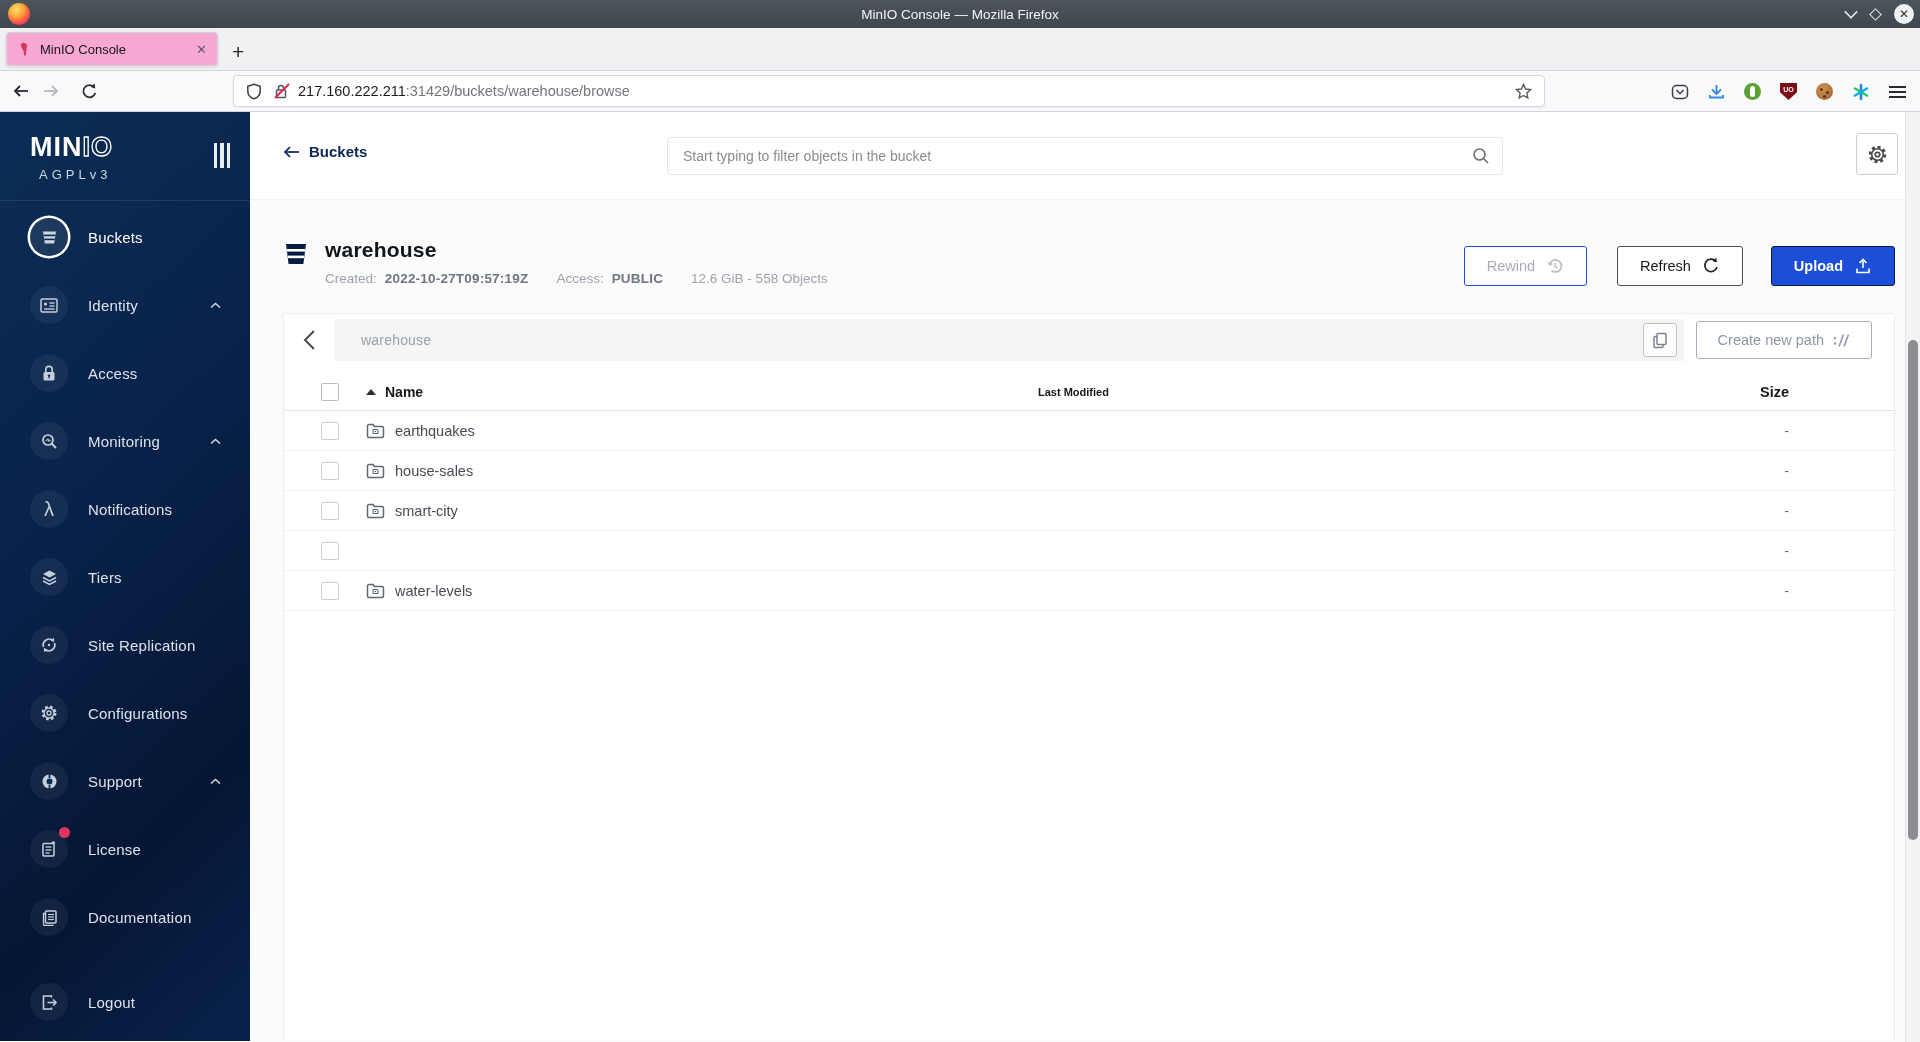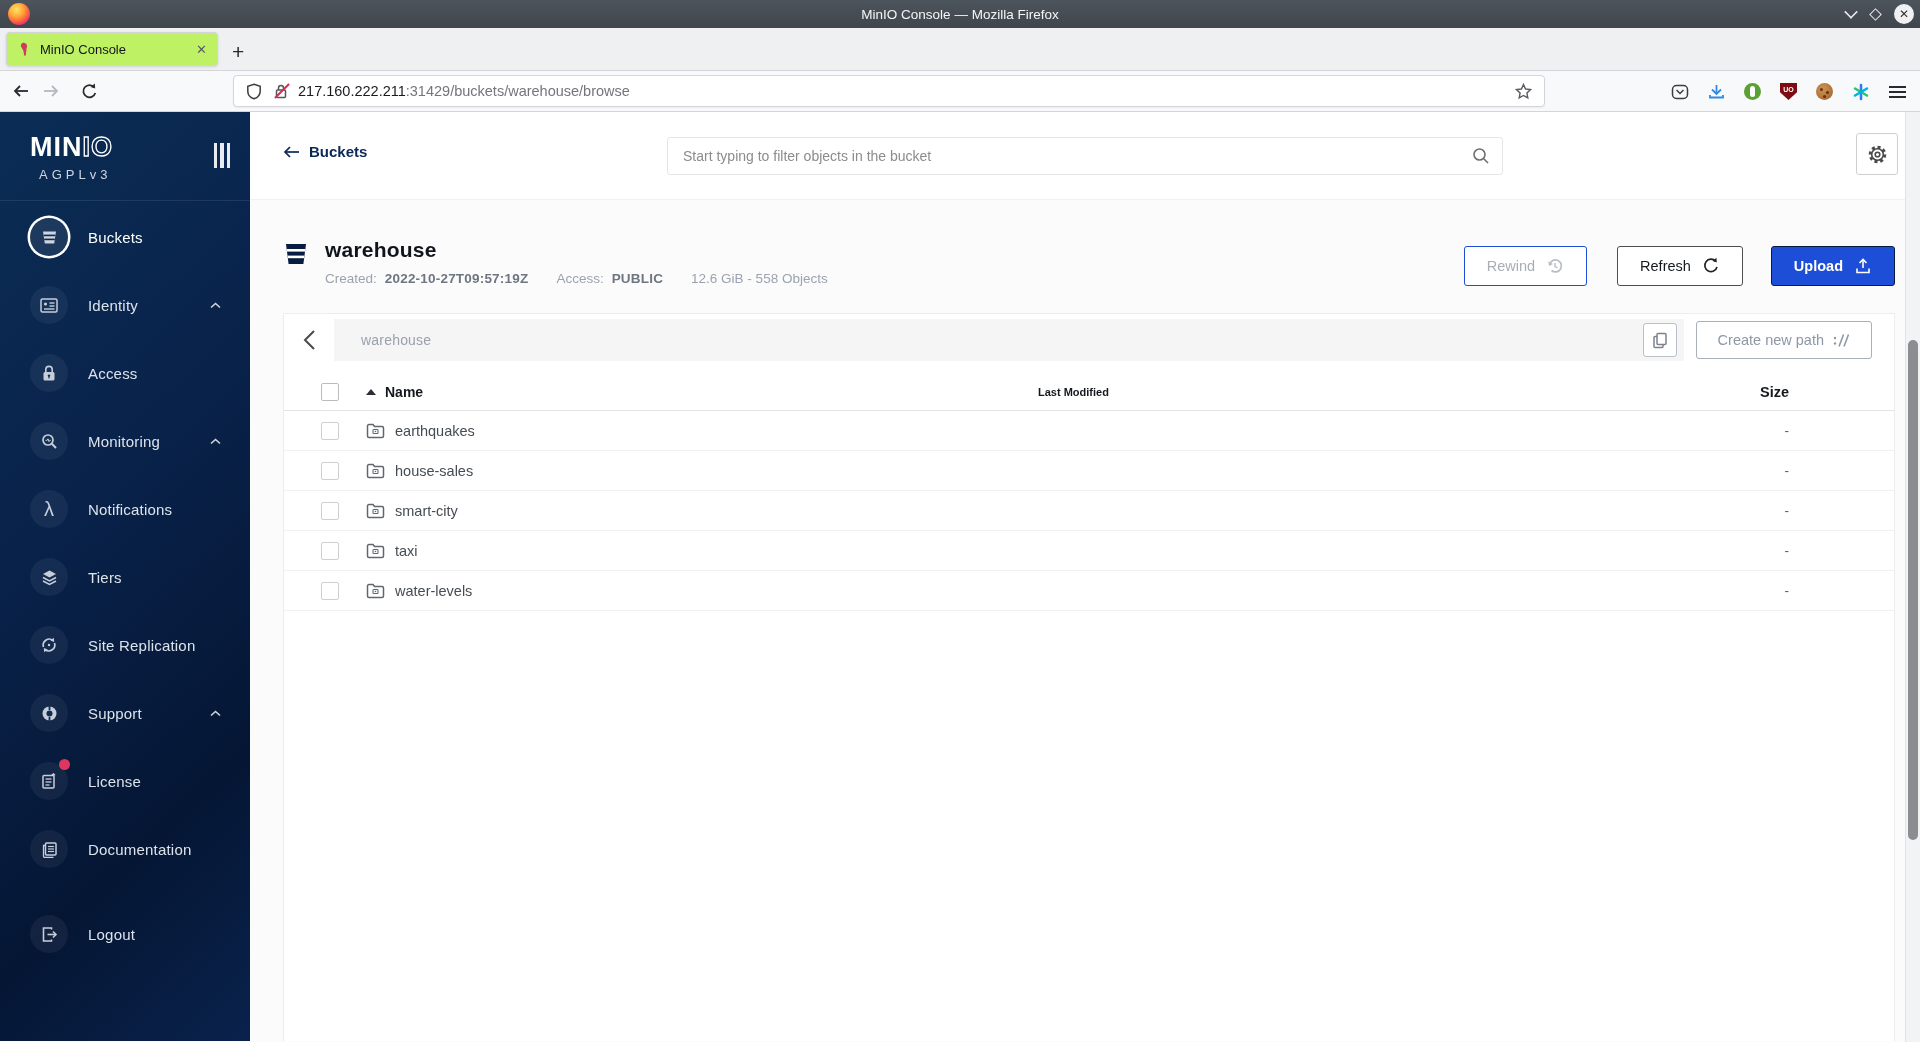--- a/index.html
+++ b/index.html
@@ -11,21 +11,21 @@
   .titlebar-title { color:#f4f5f6; font-size:13.5px; }
   .ff-logo { position:absolute; left:8px; top:3px; width:22px; height:22px; border-radius:50%;
     background:radial-gradient(circle at 38% 30%, #ffe268 0%, #ffb13c 30%, #ff6d3b 55%, #e3306b 78%, #ab0f7e 100%); }
   .win-controls { position:absolute; right:6px; top:0; height:28px; display:flex; align-items:center; gap:14px; }
   .win-min { width:12px; height:12px; border-left:2px solid #e8eaec; border-bottom:2px solid #e8eaec; transform:rotate(-45deg) scale(.8); margin-top:-4px; }
   .win-max { width:9px; height:9px; border:1.6px solid #e8eaec; transform:rotate(45deg); }
   .win-close { width:20px; height:20px; border-radius:50%; background:#f0f1f2; color:#333; font-size:12px; display:flex; align-items:center; justify-content:center; }
 
   
   .tabbar { height:43px; background:#eef0f2; display:flex; align-items:flex-end; border-bottom:1px solid #d4d5da; }
-  .tab { width:212px; height:34px; margin:0 0 4px 6px; background:#bef264; border:1px solid #d3d4d9; border-radius:4px; box-shadow:0 1px 3px rgba(0,0,0,.12);
+  .tab { width:212px; height:34px; margin:0 0 4px 6px; background:#f9a8d4; border:1px solid #d3d4d9; border-radius:4px; box-shadow:0 1px 3px rgba(0,0,0,.12);
     display:flex; align-items:center; padding:0 8px 0 10px; }
   .tab-title { flex:1; font-size:13px; color:#15141a; margin-left:8px; white-space:nowrap; overflow:hidden; }
   .tab-close { color:#5b5b66; font-size:13px; padding:0 2px; }
   .newtab-btn { color:#2a2a2e; font-size:21px; font-weight:400; margin:0 0 8px 14px; line-height:20px; }
 
   
   .navbar { position:relative; height:41px; background:#f8f9fa; border-bottom:1px solid #d4d5da; display:flex; align-items:center; }
   .nav-btn { width:30px; display:flex; justify-content:center; align-items:center; }
   .urlbar { position:absolute; left:233px; top:4px; width:1312px; height:32px; background:#fff; border:1px solid #d5d5da; border-radius:4px;
     box-shadow:0 1px 2px rgba(0,0,0,.06); display:flex; align-items:center; padding:0 12px; }
@@ -303,20 +303,30 @@
           <span class="mi-circle">
               <svg width="18" height="18" viewBox="0 0 18 18">
                 <path d="M3.5 11 A6 6 0 0 1 13 4.5" fill="none" stroke="#c6cedb" stroke-width="1.7"></path>
                 <polygon points="13.8,1.8 14.2,6 10.4,4.6" fill="#c6cedb"></polygon>
                 <path d="M14.5 7 A6 6 0 0 1 5 13.5" fill="none" stroke="#c6cedb" stroke-width="1.7"></path>
                 <polygon points="4.2,16.2 3.8,12 7.6,13.4" fill="#c6cedb"></polygon>
                 <circle cx="9" cy="9" r="1.2" fill="#c6cedb"></circle>
               </svg>
             </span>
           <span class="mi-label">Site Replication</span>
+        </li>
+        <li class="menu-item">
+          <span class="mi-circle">
+              <svg width="18" height="18" viewBox="0 0 18 18">
+                <circle cx="9" cy="9" r="6.2" fill="none" stroke="#c6cedb" stroke-width="2.6" stroke-dasharray="2.6 2.3"></circle>
+                <circle cx="9" cy="9" r="5" fill="none" stroke="#c6cedb" stroke-width="1.4"></circle>
+                <circle cx="9" cy="9" r="2" fill="none" stroke="#c6cedb" stroke-width="1.4"></circle>
+              </svg>
+            </span>
+          <span class="mi-label">Configurations</span>
         </li>
         <li class="menu-item">
           <span class="mi-circle">
               <svg width="17" height="17" viewBox="0 0 17 17">
                 <circle cx="8.5" cy="8.5" r="7" fill="#c6cedb"></circle>
                 <circle cx="8.5" cy="8.5" r="3" fill="#0e2b52"></circle>
                 <rect x="7.6" y="1" width="1.8" height="4" fill="#0e2b52"></rect>
                 <rect x="7.6" y="12" width="1.8" height="4" fill="#0e2b52"></rect>
               </svg>
             </span>
@@ -527,30 +537,20 @@
                   </span>
                   <span>smart-city</span>
                 </div>
               <div class="col-mod"></div>
               <div class="col-size">-</div>
             </div>
             <div class="trow">
               <div class="col-check">
                   <div class="checkbox"></div>
                 </div>
-              <div class="col-name">
-                  <span class="folder-ic">
-                    <svg width="19" height="16" viewBox="0 0 19 16">
-                      <path d="M1.5 3 a1.5 1.5 0 0 1 1.5 -1.5 h4 l1.5 2 h7.5 a1.5 1.5 0 0 1 1.5 1.5 v8 a1.5 1.5 0 0 1 -1.5 1.5 h-13 a1.5 1.5 0 0 1 -1.5 -1.5 Z" fill="none" stroke="#5f676f" stroke-width="1.5"></path>
-                      <rect x="7" y="6.5" width="5" height="4" rx="0.8" fill="none" stroke="#5f676f" stroke-width="1.1"></rect>
-                      <circle cx="9.5" cy="8.5" r="0.8" fill="#5f676f"></circle>
-                    </svg>
-                  </span>
-                  <span>taxi</span>
-                </div>
               <div class="col-mod"></div>
               <div class="col-size">-</div>
             </div>
             <div class="trow">
               <div class="col-check">
                   <div class="checkbox"></div>
                 </div>
               <div class="col-name">
                   <span class="folder-ic">
                     <svg width="19" height="16" viewBox="0 0 19 16">

